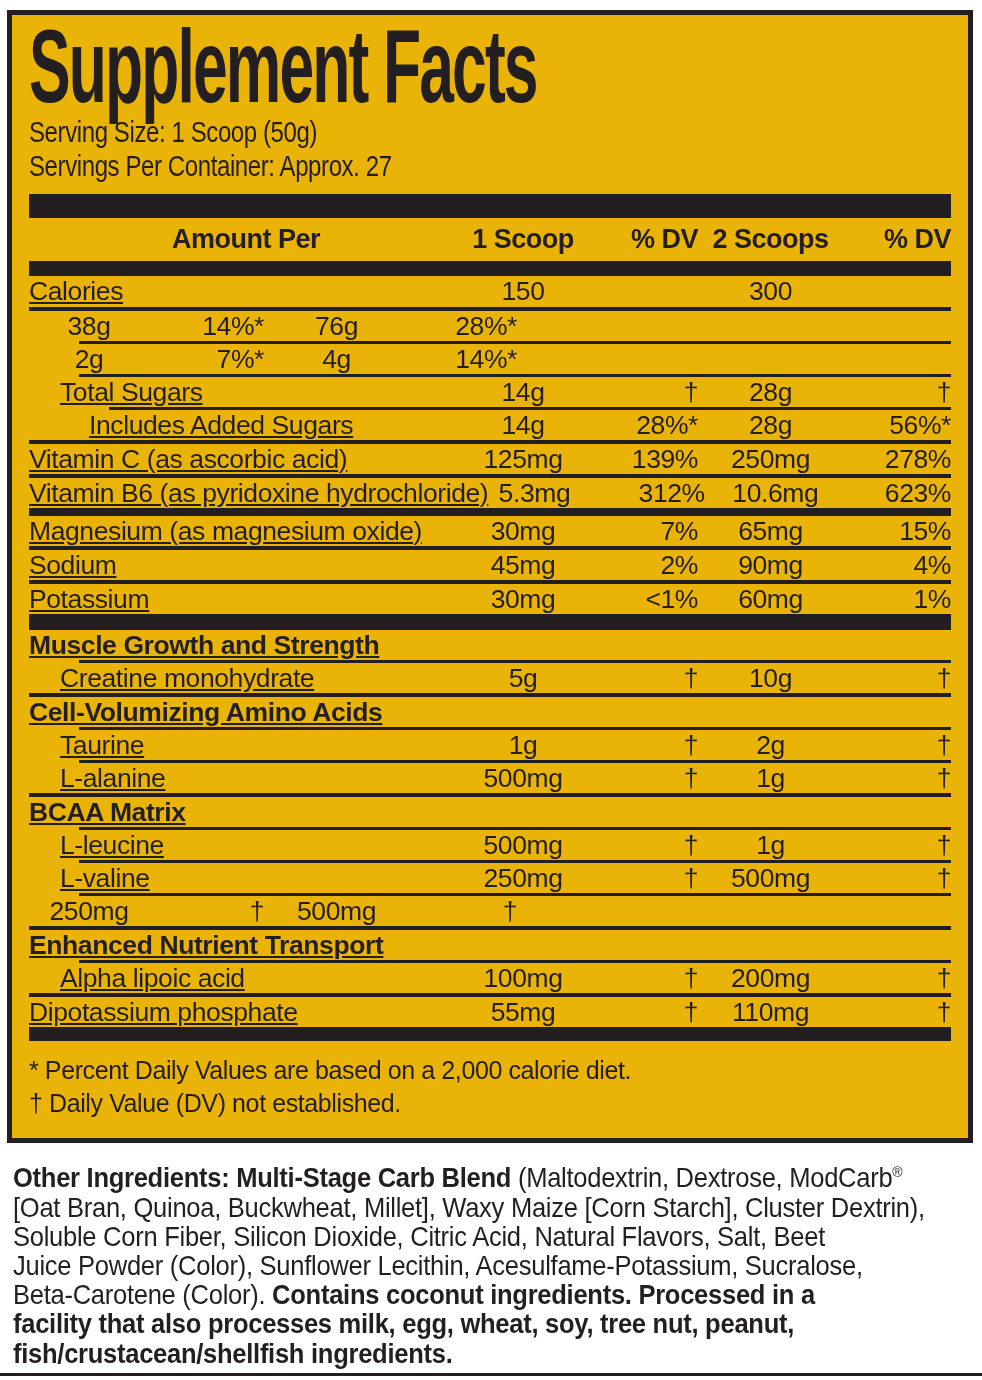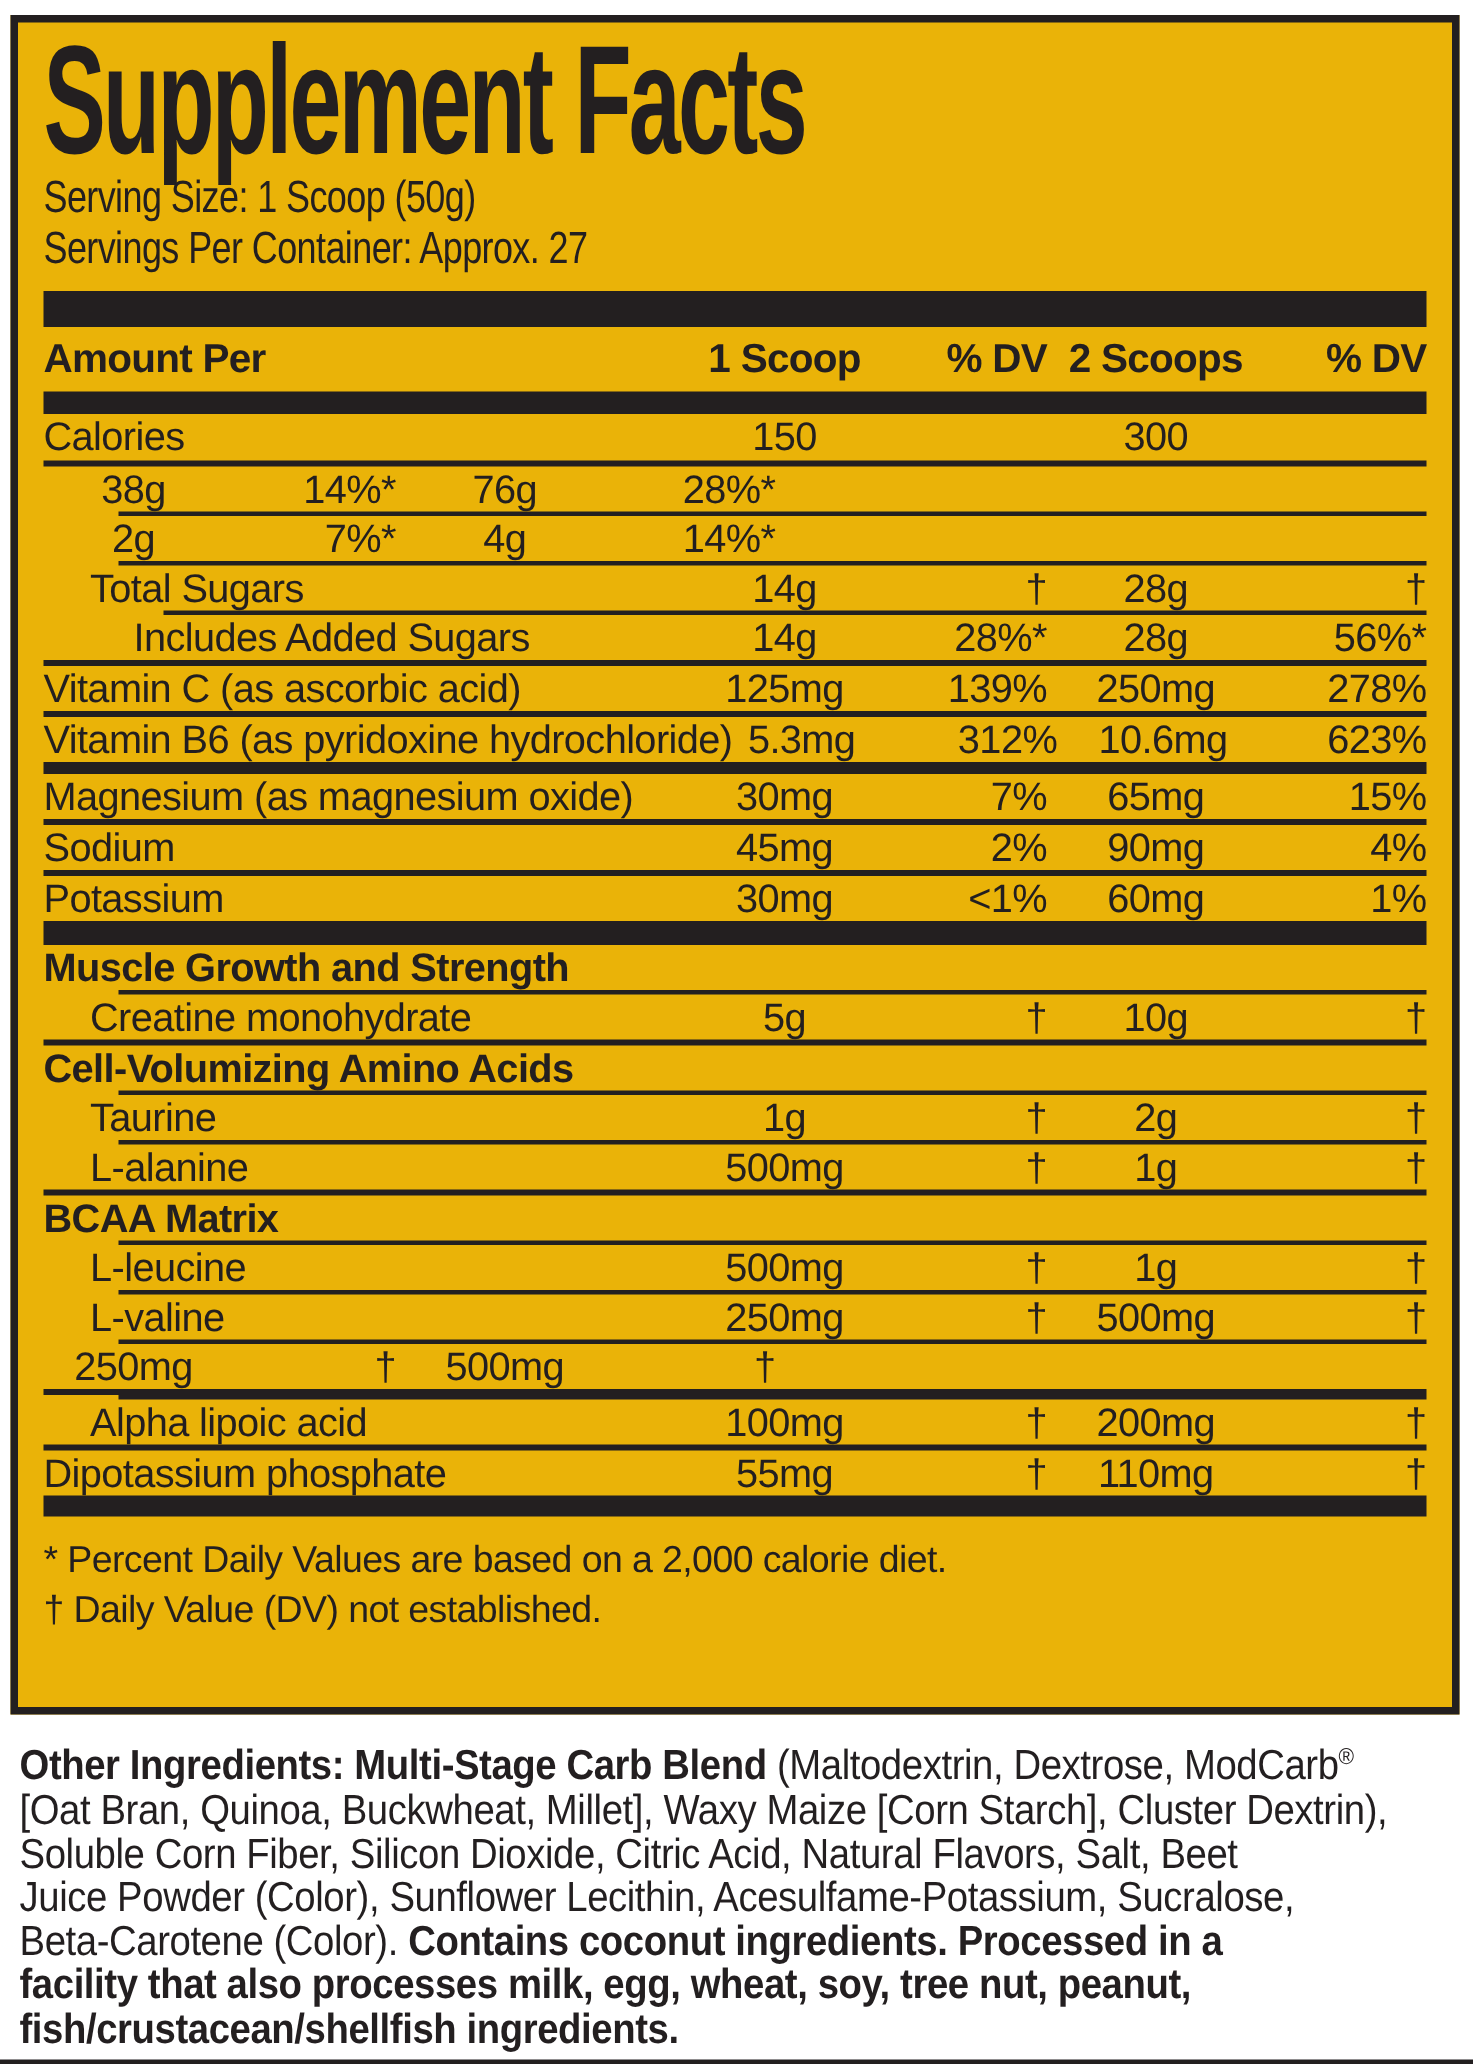--- a/index.html
+++ b/index.html
@@ -24,29 +24,29 @@
   .bar1 { height:24px; background:#231f20; margin-top:11px; }
   .bar2 { height:15px; background:#231f20; }
   .header-row {
     display:flex; align-items:center; height:43px;
     font-weight:bold; font-size:27px; letter-spacing:-0.5px;
   }
   .rows { }
   .row { display:flex; align-items:center; height:30px; font-size:26.5px; letter-spacing:-0.4px; }
   .row.first { height:31px; }
   .cell { display:block; }
-  .cell.name { flex:1 1 auto; min-width:0; white-space:nowrap; }
+  .cell.name { flex:1 1 auto; min-width:0; white-space:nowrap;text-decoration:underline; }
   .row.ind1 .cell.name { padding-left:31px; }
   .row.ind2 .cell.name { padding-left:60px; }
   .row.section { font-weight:bold; }
   .cell.v1 { width:120px; text-align:center; white-space:nowrap; }
   .cell.dv1 { width:115px; text-align:right; white-space:nowrap; }
   .cell.v2 { width:145px; text-align:center; white-space:nowrap; }
   .cell.dv2 { width:108px; text-align:right; white-space:nowrap; }
-  .hdr.name { flex:1 1 auto; }
+  .hdr.name { flex:1 1 auto;text-align:center; }
   .hdr.v1 { width:120px; text-align:center; }
   .hdr.dv1 { width:115px; text-align:right; }
   .hdr.v2 { width:145px; text-align:center; }
   .hdr.dv2 { width:108px; text-align:right; }
   .rule { height:4px; background:#231f20; }
   .rule.ind1 { margin-left:50px; height:3px; }
   .rule.ind2 { margin-left:80px; height:3px; }
   .rule.bar3 { height:16px; }
   .bar4 { height:14px; background:#231f20; }
   .footnotes { margin-top:13px; font-size:25px; line-height:33px; letter-spacing:-0.4px; }
@@ -229,20 +229,27 @@
           <span class="cell dv2">†</span>
         </div>
         <div class="rule ind1"></div>
         <div class="row ind1">
           <span class="cell v1">250mg</span>
           <span class="cell dv1">†</span>
           <span class="cell v2">500mg</span>
           <span class="cell dv2">†</span>
         </div>
         <div class="rule full"></div>
+        <div class="row ind0 section">
+          <span class="cell name">Enhanced Nutrient Transport</span>
+          <span class="cell v1"></span>
+          <span class="cell dv1"></span>
+          <span class="cell v2"></span>
+          <span class="cell dv2"></span>
+        </div>
         <div class="rule ind1"></div>
         <div class="row ind1">
           <span class="cell name">Alpha lipoic acid</span>
           <span class="cell v1">100mg</span>
           <span class="cell dv1">†</span>
           <span class="cell v2">200mg</span>
           <span class="cell dv2">†</span>
         </div>
         <div class="rule full"></div>
         <div class="row ind0">

